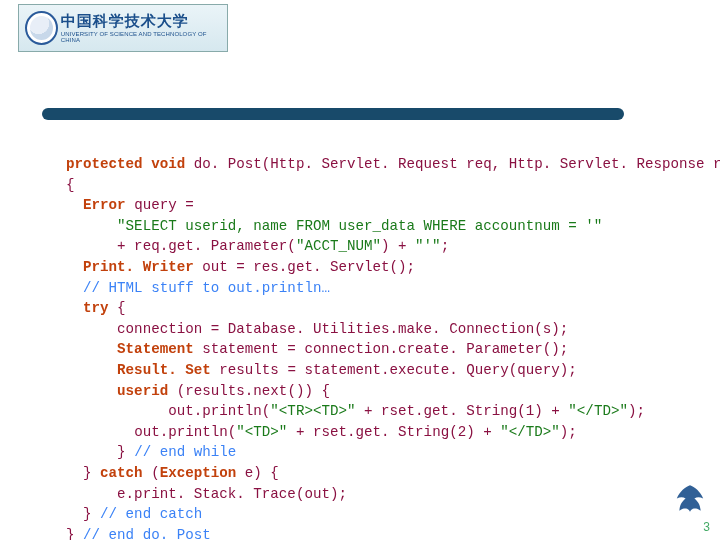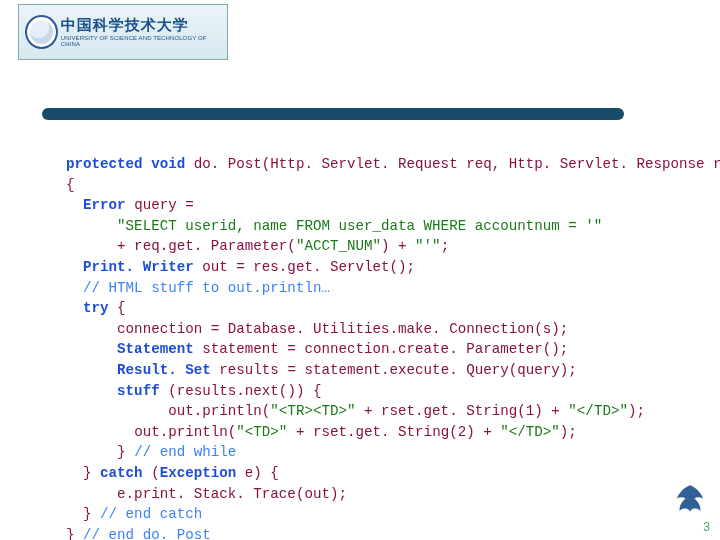--- a/index.html
+++ b/index.html
@@ -1,26 +1,26 @@
 <!DOCTYPE html>
 <html><head>
 <meta charset="utf-8">
 <style>
   * { margin: 0; padding: 0; box-sizing: border-box; }
   html, body { width: 720px; height: 540px; font-family: Arial, sans-serif; background: #fff; overflow: hidden; }
   .slide { position: relative; width: 720px; height: 540px; background: #fff; }
-  .logo-bar { position: absolute; top: 4px; left: 18px; width: 210px; height: 56px; border: 1px solid #8aa; background: linear-gradient(#eaf4f8,#d6e8ef); display: flex; align-items: center; padding: 3px 6px; gap: 3px; }
+  .logo-bar { position: absolute; top: 4px; left: 18px; width: 210px; height: 48px; border: 1px solid #8aa; background: linear-gradient(#eaf4f8,#d6e8ef); display: flex; align-items: center; padding: 3px 6px; gap: 3px; }
   .logo-seal { width: 34px; height: 34px; border-radius: 50%; border: 2px solid #2a5a9a; background: radial-gradient(circle at 40% 35%, #e8eef7 0 40%, #c8d8ea 41% 100%); box-shadow: inset 0 0 0 3px #fff; }
   .logo-text { display: flex; flex-direction: column; line-height: 1; }
   .logo-cn { font-family: "SimSun","STSong",serif; font-weight: bold; color: #1b4f8b; font-size: 15px; letter-spacing: 1px; }
   .logo-en { font-size: 6px; color: #1b4f8b; letter-spacing: 0.1px; margin-top: 2px; }
   .title { position: absolute; top: 62px; left: 42px; font-family: Arial, sans-serif; font-weight: bold; font-size: 30px; color: #000; }
   .rule { position: absolute; top: 108px; left: 42px; width: 582px; height: 12px; background: #184a6a; border-radius: 6px; }
   .code { position: absolute; top: 154px; left: 66px; right: 30px; font-family: "Consolas","Courier New",monospace; font-size: 14.2px; line-height: 1.45; color: #000; white-space: pre; }
-  .kw { color: #1d4ed8; font-weight: bold; } 
+  .kw { color: #c2410c; font-weight: bold; } 
   .mv { color: #8a1142; }                    
   .str { color: #1a7a1a; }                   
   .cm { color: #3b82f6; }                    
   .pagenum { position: absolute; right: 10px; bottom: 6px; font-size: 12px; color: #4a6; }
   .bird { position: absolute; right: 8px; bottom: 16px; width: 44px; height: 44px; opacity: 0.9; }
   .bird svg { width: 44px; height: 44px; }
 </style>
 </head>
 <body>
 <div class="slide">
@@ -39,21 +39,21 @@
 <span class="mv">{</span>
   <span class="kw">Error</span> <span class="mv">query =</span>
       <span class="str">"SELECT userid, name FROM user_data WHERE accountnum = '"</span>
       <span class="mv">+ req.get. Parameter(</span><span class="str">"ACCT_NUM"</span><span class="mv">) + </span><span class="str">"'"</span><span class="mv">;</span>
   <span class="kw">Print. Writer</span> <span class="mv">out = res.get. Servlet();</span>
   <span class="cm">// HTML stuff to out.println…</span>
   <span class="kw">try</span><span class="mv"> {</span>
       <span class="mv">connection = Database. Utilities.make. Connection(s);</span>
       <span class="kw">Statement</span> <span class="mv">statement = connection.create. Parameter();</span>
       <span class="kw">Result. Set</span> <span class="mv">results = statement.execute. Query(query);</span>
-      <span class="kw">stuff</span><span class="mv"> (results.next()) {</span>
+      <span class="kw">userid</span><span class="mv"> (results.next()) {</span>
             <span class="mv">out.println(</span><span class="str">"&lt;TR&gt;&lt;TD&gt;"</span><span class="mv"> + rset.get. String(1) + </span><span class="str">"&lt;/TD&gt;"</span><span class="mv">);</span>
         <span class="mv">out.println(</span><span class="str">"&lt;TD&gt;"</span><span class="mv"> + rset.get. String(2) + </span><span class="str">"&lt;/TD&gt;"</span><span class="mv">);</span>
       <span class="mv">} </span><span class="cm">// end while</span>
   <span class="mv">} </span><span class="kw">catch</span><span class="mv"> (</span><span class="kw">Exception</span><span class="mv"> e) {</span>
       <span class="mv">e.print. Stack. Trace(out);</span>
   <span class="mv">} </span><span class="cm">// end catch</span>
 <span class="mv">} </span><span class="cm">// end do. Post</span></div>
 
   <div class="bird">
     <svg viewBox="0 0 100 100">

